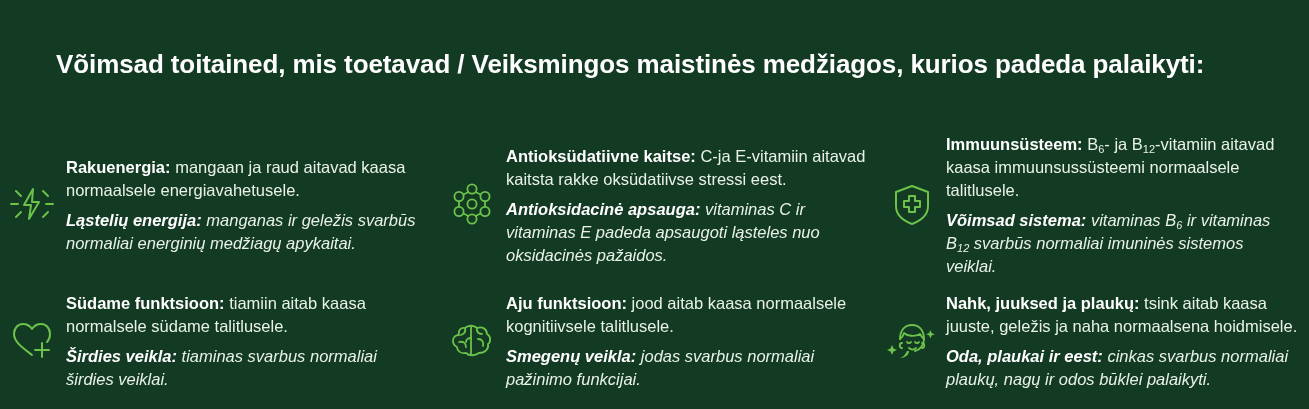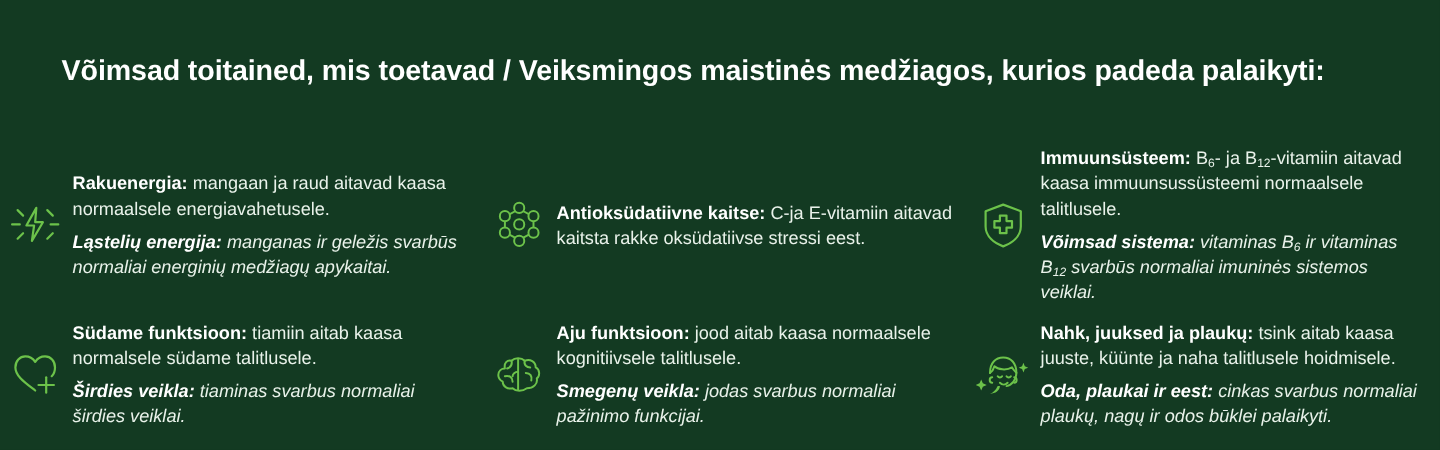--- a/index.html
+++ b/index.html
@@ -122,20 +122,21 @@
           <circle cx="25" cy="10" r="4.6" fill="#133a22"></circle>
           <circle cx="38" cy="17.5" r="4.6" fill="#133a22"></circle>
           <circle cx="38" cy="32.5" r="4.6" fill="#133a22"></circle>
           <circle cx="25" cy="40" r="4.6" fill="#133a22"></circle>
           <circle cx="12" cy="32.5" r="4.6" fill="#133a22"></circle>
           <circle cx="12" cy="17.5" r="4.6" fill="#133a22"></circle>
         </svg>
       </span>
       <div class="cell-text">
         <p class="para"><b>Antioksüdatiivne kaitse:</b><span> C-ja E-vitamiin aitavad kaitsta rakke oksüdatiivse stressi eest.</span></p>
+        <p class="para"><b>Antioksidacinė apsauga:</b><span> vitaminas C ir vitaminas E padeda apsaugoti ląsteles nuo oksidacinės pažaidos.</span></p>
       </div>
     </div>
 
     <div class="cell c3">
       <span class="icon-wrap">
         <svg width="50" height="50" viewBox="0 0 50 50" fill="none" stroke="#6cc24a" stroke-width="2" stroke-linejoin="round">
           <path d="M25 7 L41 13 V27 C41 36 33 42 25 45 C17 42 9 36 9 27 V13 Z"></path>
           <path d="M22 17 H28 V22 H33 V28 H28 V33 H22 V28 H17 V22 H22 Z"></path>
         </svg>
       </span>
@@ -186,19 +187,19 @@
           <path d="M35 28 C38 28 38 33 35 33"></path>
           <path d="M20 27 C21 28.5 23 28.5 24 27"></path>
           <path d="M28 27 C29 28.5 31 28.5 32 27"></path>
           <path d="M22 33 C24 35 27 35 29 33"></path>
           <path d="M20 36 C18 40 16 42 13 43 C18 43 22 40 22 36 Z" fill="#6cc24a" stroke="none"></path>
           <path d="M41 16 L43 21 L48 23 L43 25 L41 30 L39 25 L34 23 L39 21 Z" fill="#6cc24a" stroke="none" transform="scale(0.62) translate(29,8)"></path>
           <path d="M5 30 L6.5 33.5 L10 35 L6.5 36.5 L5 40 L3.5 36.5 L0 35 L3.5 33.5 Z" fill="#6cc24a" stroke="none"></path>
         </svg>
       </span>
       <div class="cell-text">
-        <p class="para"><b>Nahk, juuksed ja plaukų:</b><span> tsink aitab kaasa juuste, küünte ja naha talitlusele hoidmisele.</span></p>
+        <p class="para"><b>Nahk, juuksed ja plaukų:</b><span> tsink aitab kaasa juuste, geležis ja naha normaalsena hoidmisele.</span></p>
         <p class="para"><b>Oda, plaukai ir eest:</b><span> cinkas svarbus normaliai plaukų, nagų ir odos būklei palaikyti.</span></p>
       </div>
     </div>
 
   </div>
 </div>
 
 </body></html>

